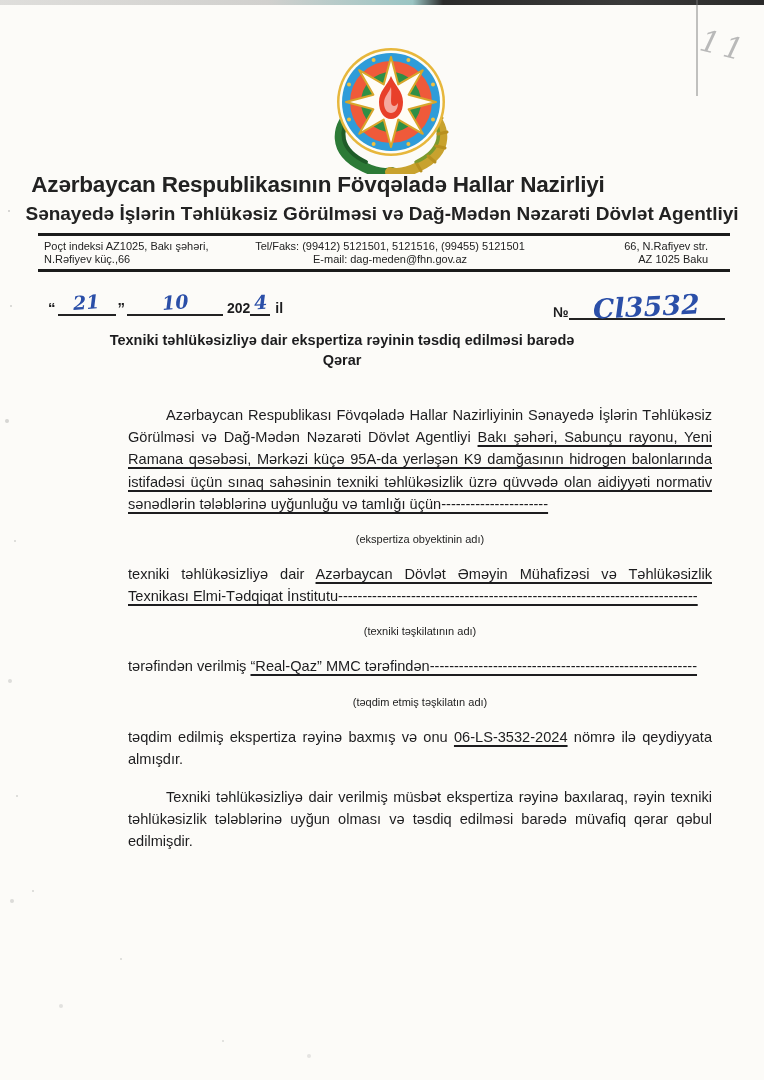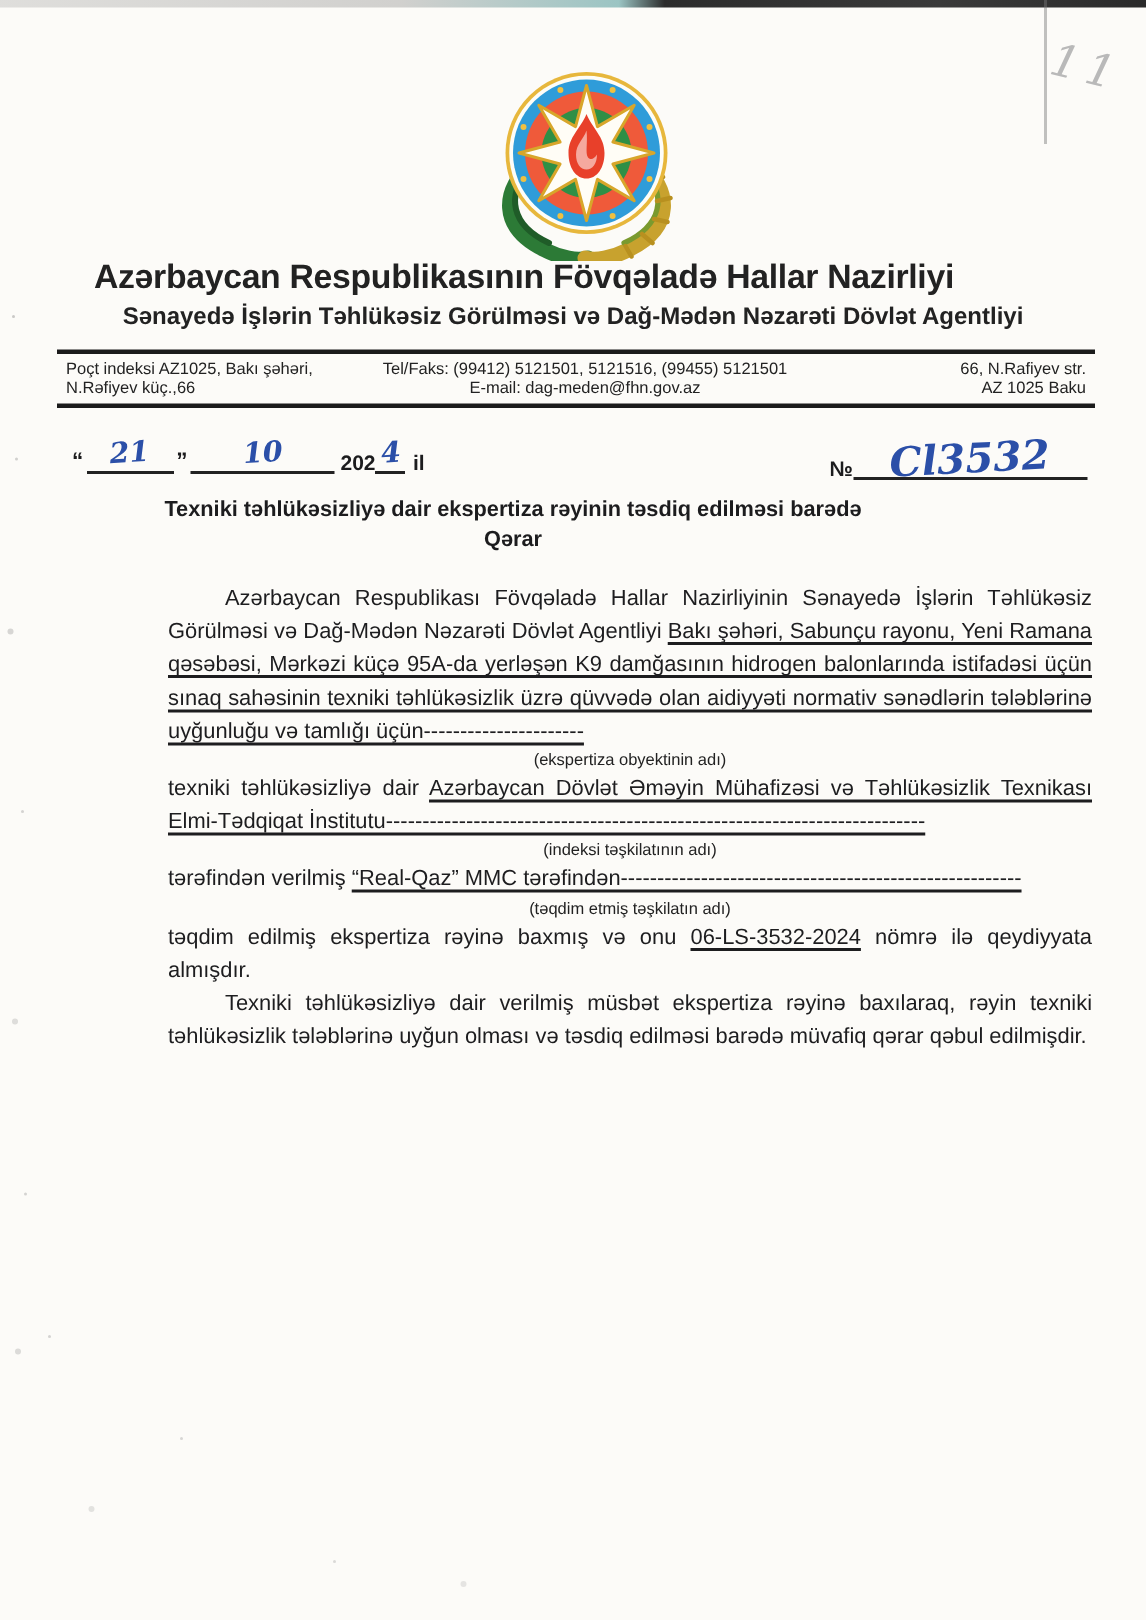--- a/index.html
+++ b/index.html
@@ -10,44 +10,44 @@
     background:linear-gradient(to right,rgba(90,90,90,.18),rgba(80,80,80,.25) 35%,rgba(90,160,160,.6) 54%,#2c2c2c 58%,#3a3a3a 82%,#2a2a2a 100%);}
   .scan-vline{position:absolute;left:696px;top:0;width:2px;height:96px;background:rgba(120,120,120,.45);}
   .corner-mark{position:absolute;left:700px;top:28px;font:italic 30px "DejaVu Serif",serif;color:#b9b9b9;transform:rotate(14deg);letter-spacing:5px;}
   .specks{position:absolute;left:8px;top:210px;width:2px;height:2px;background:rgba(110,110,110,.35);border-radius:50%;
     box-shadow:2px 95px 0 rgba(110,110,110,.3),-2px 210px 0 1px rgba(120,120,120,.28),6px 330px 0 rgba(120,120,120,.3),
     1px 470px 0 1px rgba(130,130,130,.25),8px 585px 0 rgba(120,120,120,.3),3px 690px 0 1px rgba(125,125,125,.25),
     112px 748px 0 rgba(130,130,130,.3),52px 795px 0 1px rgba(135,135,135,.22),214px 830px 0 rgba(130,130,130,.28),
     24px 680px 0 rgba(120,120,120,.3),300px 845px 0 1px rgba(140,140,140,.2);}
   
   .emblem{position:absolute;left:316px;top:40px;}
-  .h-ministry{position:absolute;top:172px;left:0;width:636px;text-align:right;font-size:22.5px;font-weight:700;letter-spacing:-.2px;color:#222;}
-  .h-agency{position:absolute;top:203px;left:0;width:764px;text-align:center;font-size:16px;font-weight:700;color:#222;}
+  .h-ministry{position:absolute;top:172px;left:0;width:636px;text-align:center;font-size:22.5px;font-weight:700;letter-spacing:-.2px;color:#222;}
+  .h-agency{position:absolute;top:203px;left:0;width:764px;text-align:center;font-size:19px;font-weight:700;color:#222;}
   .rule{position:absolute;left:38px;width:692px;height:3px;background:#1b1b1b;}
   .rule1{top:233px;} .rule2{top:269px;}
   .contact{position:absolute;top:240px;font-size:11px;font-weight:400;line-height:13px;color:#222;}
   .c-left{left:44px;width:230px;text-align:left;}
   .c-mid{left:240px;width:300px;text-align:center;}
-  .c-right{left:556px;width:168px;text-align:right;}
+  .c-right{left:540px;width:168px;text-align:right;}
   
   .dateline{position:absolute;top:290px;left:0;width:764px;height:34px;font-size:14px;font-weight:700;}
   .dl-left{position:absolute;left:46px;top:2px;display:flex;align-items:flex-end;}
   .q{margin:0 2px;font-size:15px;}
   .hw-cell{display:inline-block;border-bottom:2px solid #222;text-align:center;position:relative;height:22px;}
   .hw{font-family:"DejaVu Serif",serif;font-style:italic;color:#2b4fa8;font-size:19px;display:inline-block;transform:rotate(-4deg);position:relative;top:-1px;}
   .cell-day{width:58px;} .cell-month{width:96px;} .cell-year{width:20px;}
   .dl-year{margin-left:4px;} .dl-il{margin-left:5px;}
   .dl-right{position:absolute;left:553px;top:2px;display:flex;align-items:flex-end;}
   .cell-no{width:156px;height:26px;}
   .no-hw{font-size:27px;transform:rotate(-3deg);top:-1px;}
   
   .doc-title{position:absolute;top:330px;left:0;width:684px;text-align:center;font-size:14.5px;font-weight:700;line-height:20px;color:#1c1c1e;}
   
   .body-col{position:absolute;left:112px;top:388px;width:616px;font-size:14.6px;line-height:22.2px;text-align:justify;color:#1d1d1f;}
-  .body-col p{margin:0;}
+  .body-col p{margin:16px;}
   .indent{text-indent:38px;}
   .ul{text-decoration:underline;text-underline-offset:3px;text-decoration-thickness:1.5px;}
   .caption{text-align:center;font-size:11px;line-height:16px;margin:0 0 13px 0;color:#222;}
   .cap-tight{margin-top:0px;}
   .mt{margin-top:12px;}
   .mt2{margin-top:15px;}
   
   .sig-row{position:absolute;top:846px;left:0;width:764px;height:110px;}
   .sig-pos{position:absolute;left:112px;top:26px;width:136px;text-align:center;font-size:15.5px;font-weight:700;
     border-bottom:2px solid #222;padding-bottom:7px;}
@@ -135,21 +135,21 @@
   <div class="doc-title">
     <div>Texniki təhlükəsizliyə dair ekspertiza rəyinin təsdiq edilməsi barədə</div>
     <div>Qərar</div>
   </div>
 
   <div class="body-col">
     <p class="indent"><span>Azərbaycan Respublikası Fövqəladə Hallar Nazirliyinin Sənayedə İşlərin Təhlükəsiz Görülməsi və Dağ-Mədən Nəzarəti Dövlət Agentliyi </span><span class="ul">Bakı şəhəri, Sabunçu rayonu, Yeni Ramana qəsəbəsi, Mərkəzi küçə 95A-da yerləşən K9 damğasının hidrogen balonlarında istifadəsi üçün sınaq sahəsinin texniki təhlükəsizlik üzrə qüvvədə olan aidiyyəti normativ sənədlərin tələblərinə uyğunluğu və tamlığı üçün----------------------</span></p>
     <p class="caption cap-tight">(ekspertiza obyektinin adı)</p>
 
     <p class="mt"><span>texniki təhlükəsizliyə dair </span><span class="ul">Azərbaycan Dövlət Əməyin Mühafizəsi və Təhlükəsizlik Texnikası Elmi-Tədqiqat İnstitutu--------------------------------------------------------------------------</span></p>
-    <p class="caption">(indeksi təşkilatının adı)</p>
+    <p class="caption">(texniki təşkilatının adı)</p>
 
     <p class="mt"><span>tərəfindən verilmiş </span><span class="ul">“Real-Qaz” MMC tərəfindən-------------------------------------------------------</span></p>
     <p class="caption">(təqdim etmiş təşkilatın adı)</p>
 
     <p class="mt2"><span>təqdim edilmiş ekspertiza rəyinə baxmış və onu </span><span class="ul">06-LS-3532-2024</span><span> nömrə ilə qeydiyyata almışdır.</span></p>
 
     <p class="mt2 indent">Texniki təhlükəsizliyə dair verilmiş müsbət ekspertiza rəyinə baxılaraq, rəyin texniki təhlükəsizlik tələblərinə uyğun olması və təsdiq edilməsi barədə müvafiq qərar qəbul edilmişdir.</p>
   </div>
 
 

